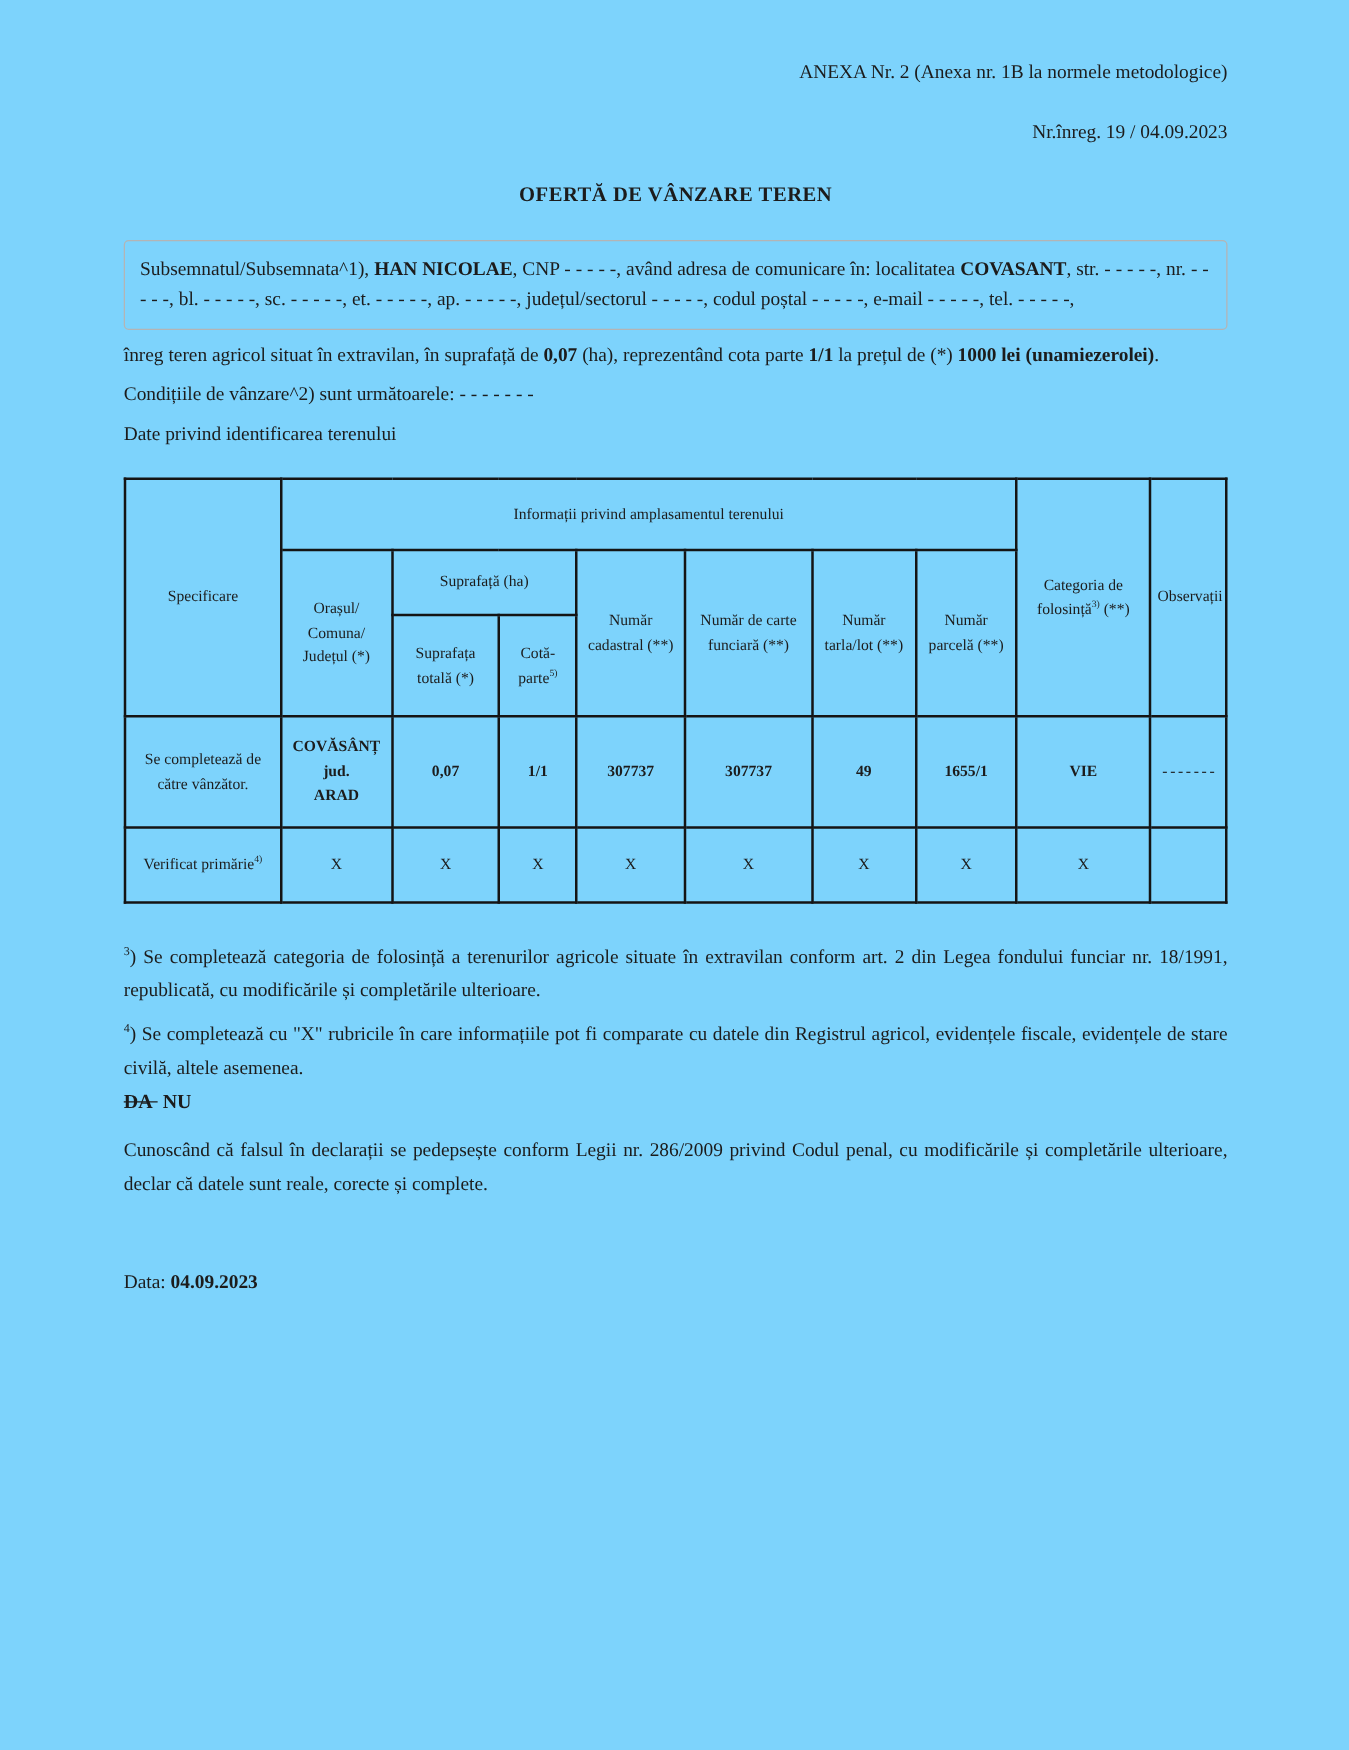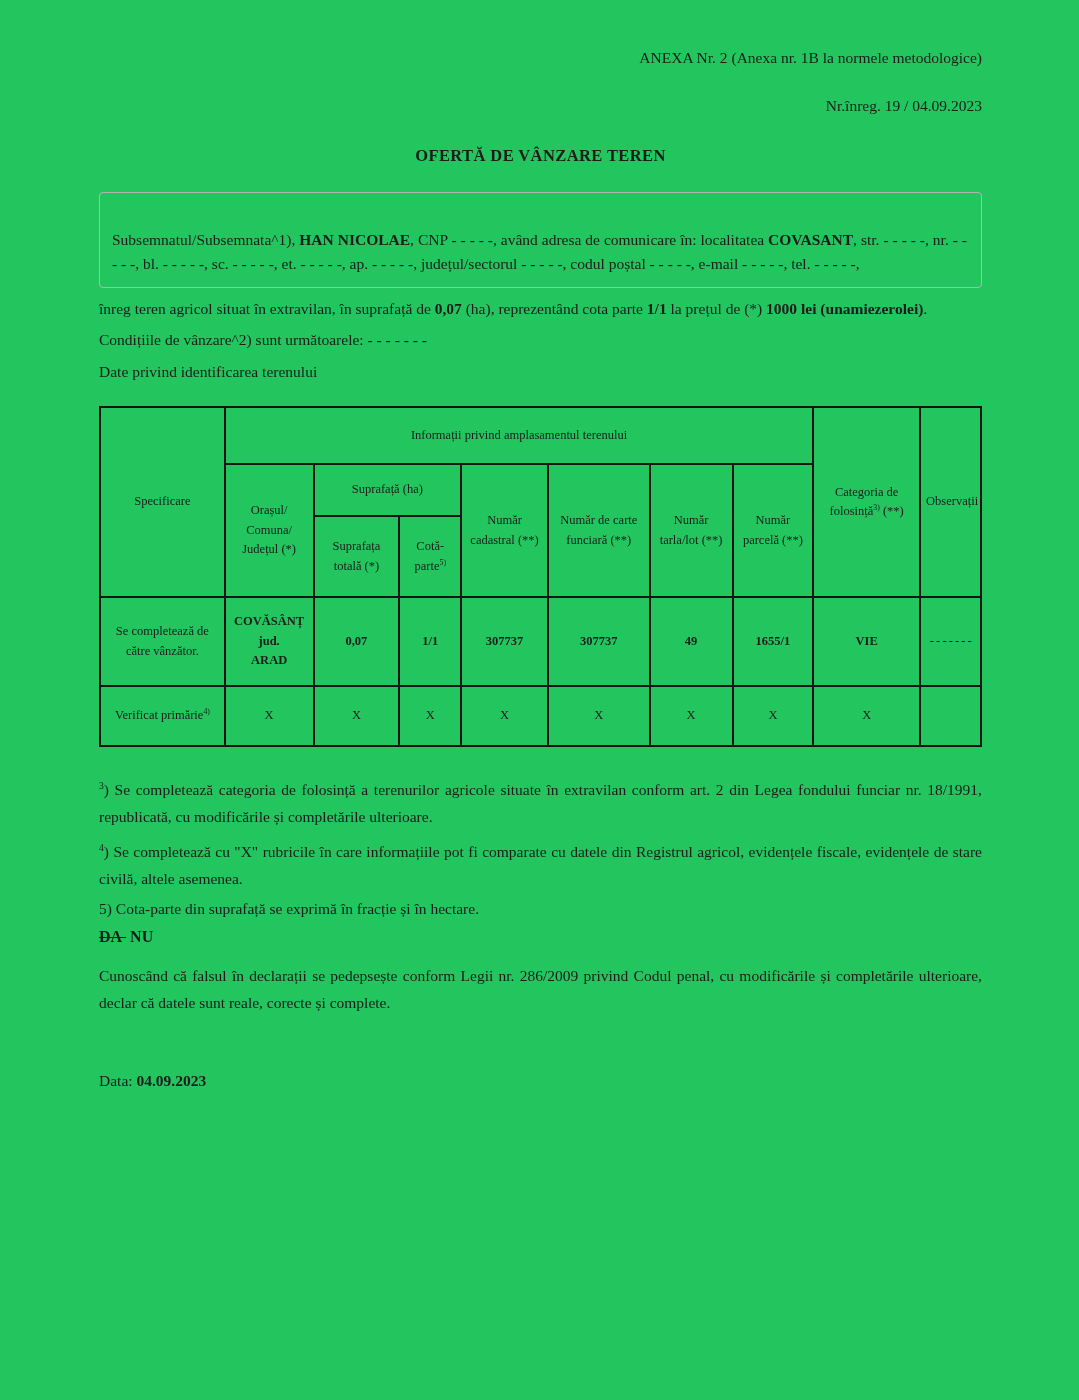--- a/index.html
+++ b/index.html
@@ -5,21 +5,21 @@
   * { margin: 0; padding: 0; box-sizing: border-box; }
   html, body { background: #ffffff; }
   body {
     font-family: "Liberation Serif", "DejaVu Serif", serif;
     color: #1c1c1c;
   }
   .page {
     position: relative;
     width: 1079px;
     height: 1400px;
-    background: #22c55e;
+    background: #7dd3fc;
     overflow: hidden;
     padding: 48px 97px 0 99px;
     font-size: 15.5px;
   }
   .b { font-weight: bold; }
   .strike { text-decoration: line-through; }
   sup { font-size: 0.62em; line-height: 0; }
 
   .top-right { text-align: right; }
   .annex-line { line-height: 20px; }
@@ -35,21 +35,20 @@
 
   .intro-box {
     margin-top: 26px;
     border: 1px solid #b4b4b4;
     border-radius: 4px;
     padding: 11px 14px 11px 12px;
   }
   .intro-box p {
     text-align: justify;
     line-height: 24px;
-    margin-top: 24px;
   }
 
   .para { text-align: justify; line-height: 27px; }
   .sale-para { margin-top: 7px; }
   .line { line-height: 26px; }
   .conditions-line { margin-top: 5px; }
   .identification-line { margin-top: 6px; }
 
   table.land {
     margin-top: 21px;
@@ -176,21 +175,20 @@
         <td class="xmark">X</td>
         <td class="xmark">X</td>
         <td></td>
       </tr>
     </tbody>
   </table>
 
   <div class="footnotes">
     <p class="fn"><sup>3</sup><span>) Se completează categoria de folosință a terenurilor agricole situate în extravilan conform art. 2 din Legea fondului funciar nr. 18/1991, republicată, cu modificările și completările ulterioare.</span></p>
     <p class="fn"><sup>4</sup><span>) Se completează cu "X" rubricile în care informațiile pot fi comparate cu datele din Registrul agricol, evidențele fiscale, evidențele de stare civilă, altele asemenea.</span></p>
-    <p class="fn5">5) Cota-parte din suprafață se exprimă în fracție și în hectare.</p>
     <p class="da-nu"><span class="b strike">DA&nbsp;</span><span class="b">&nbsp;NU</span></p>
     <p class="penal">Cunoscând că falsul în declarații se pedepsește conform Legii nr. 286/2009 privind Codul penal, cu modificările și completările ulterioare, declar că datele sunt reale, corecte și complete.</p>
   </div>
 
 
   <div class="footer-date">
     <span>Data: </span><span class="b">04.09.2023</span>
   </div>
 
 </div>

